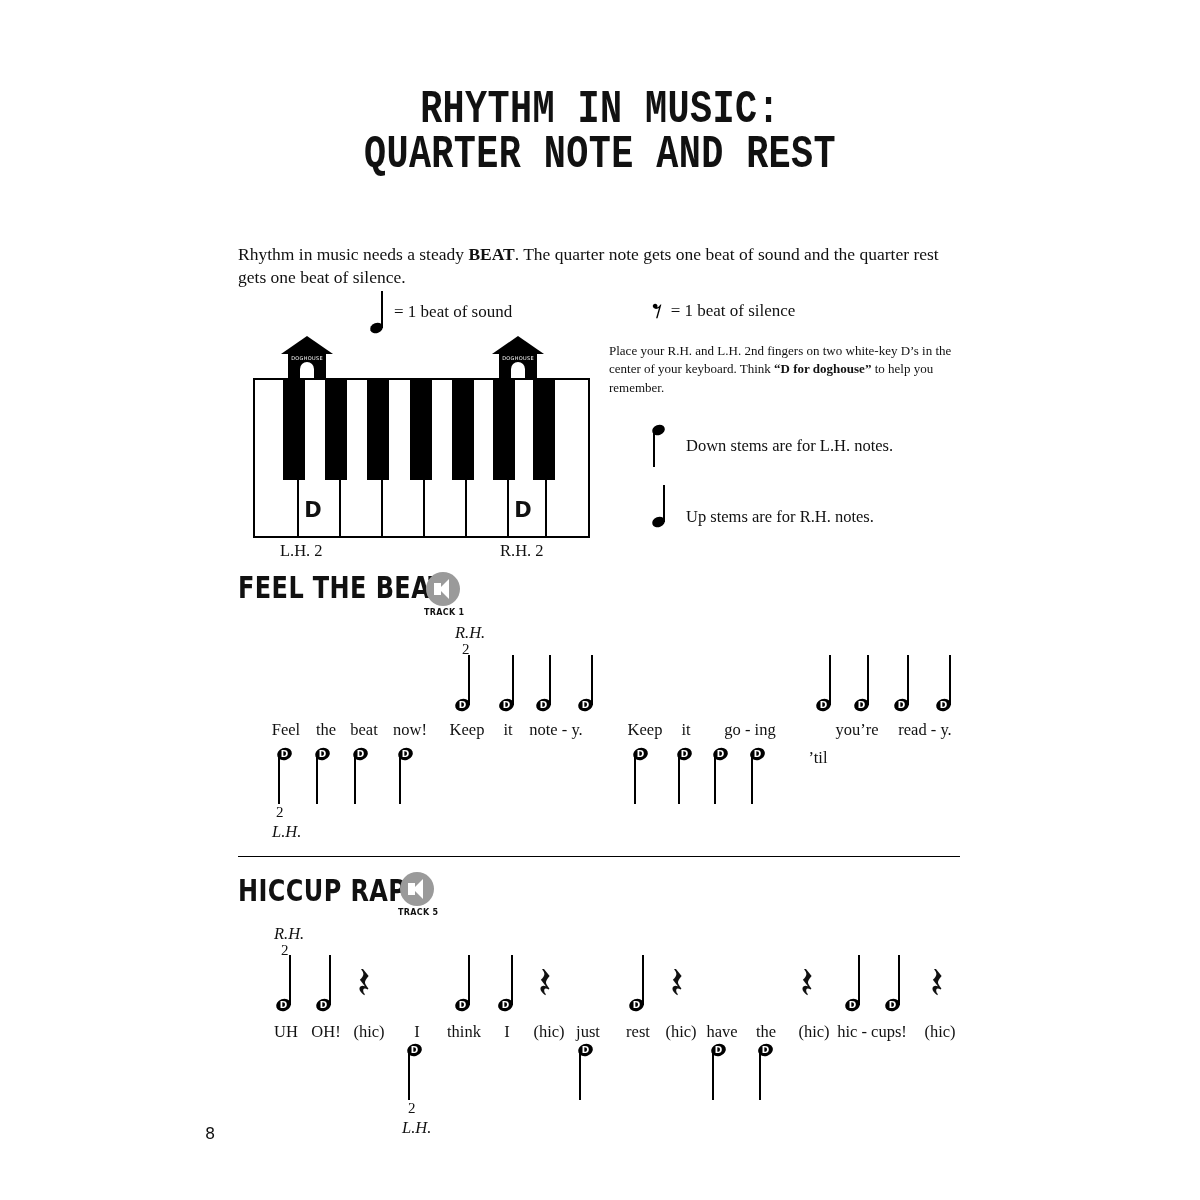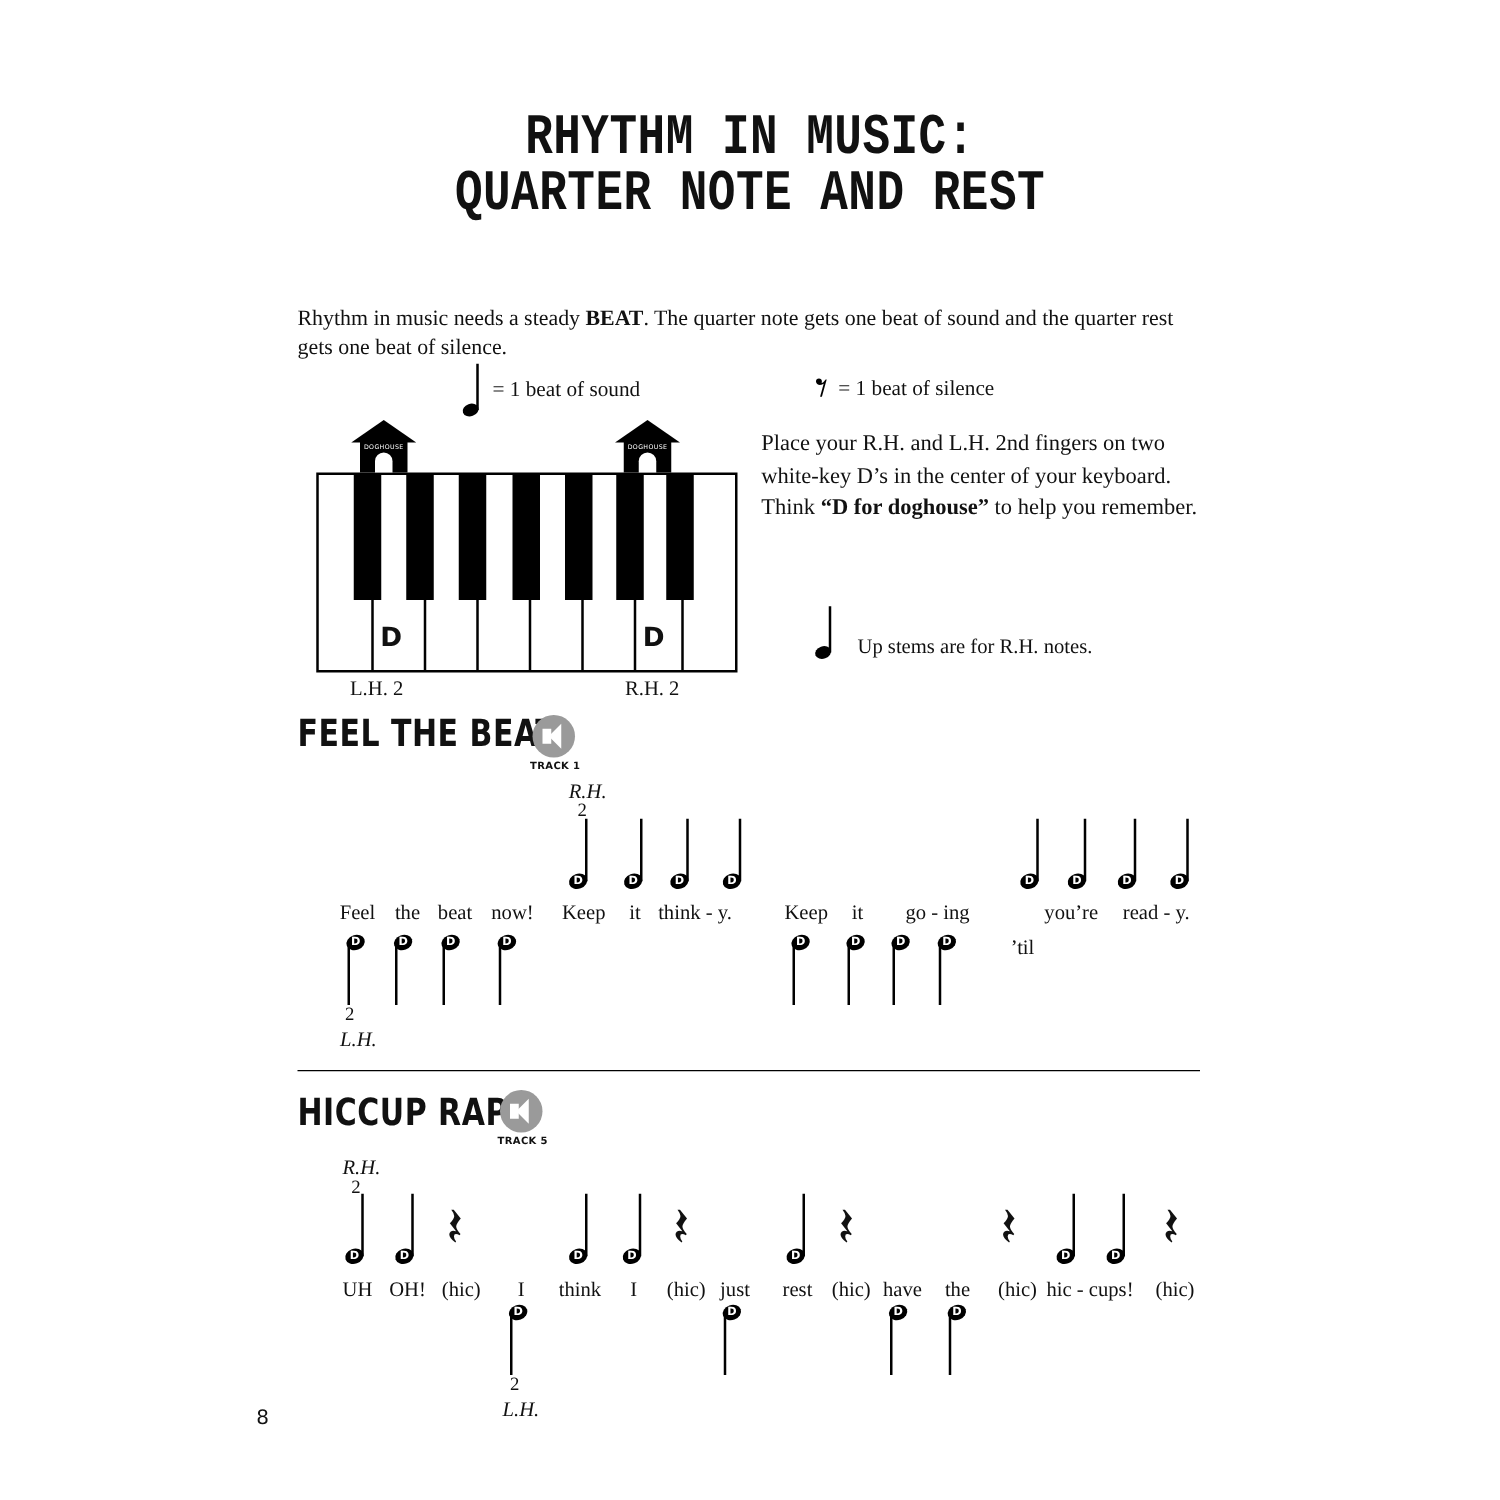--- a/index.html
+++ b/index.html
@@ -189,21 +189,21 @@
     font-size: 16.5px;
     font-family: "Liberation Serif", serif;
   }
 
   
   .rc-para {
     position: absolute;
     top: 342px;
     left: 609px;
     width: 356px;
-    font-size: 18px;
+    font-size: 13px;
     line-height: 1.42;
   }
   .rc-para b { font-weight: bold; }
   .rc-line-down {
     position: absolute;
     top: 425px;
     left: 652px;
     display: flex;
     align-items: center;
     gap: 18px;
@@ -420,20 +420,27 @@
       <div class="dh-body"></div>
     <div class="dh-name">DOGHOUSE</div>
     <div class="dh-door"></div>
   </div>
 
   <div class="hand-label" style="left:280px; top:541px;">L.H. 2</div>
   <div class="hand-label" style="left:500px; top:541px;">R.H. 2</div>
 
   <div class="rc-para">Place your R.H. and L.H. 2nd fingers on two white-key D’s in the center of your keyboard. Think <b>“D for doghouse”</b> to help you remember.</div>
 
+  <div class="rc-line-down">
+    <span class="qnote down">
+      <span class="head"></span>
+        <span class="stem"></span>
+    </span>
+    <span>Down  stems are for L.H. notes.</span>
+  </div>
 
   <div class="rc-line-up">
     <span class="qnote">
       <span class="head"></span>
         <span class="stem"></span>
     </span>
     <span>Up stems are for R.H. notes.</span>
   </div>
 
   <div class="section-head" style="left:238px; top:570px;">FEEL THE BEAT</div>
@@ -495,21 +502,21 @@
         <div class="ns"></div>
       </div>
     </div>
   <div class="notegroup" id="song1-lyrics" style="left:0; top:720px;">
       <div class="lyric" style="left: 246px; width: 80px;">Feel</div>
       <div class="lyric" style="left: 286px; width: 80px;">the</div>
       <div class="lyric" style="left: 324px; width: 80px;">beat</div>
       <div class="lyric" style="left: 370px; width: 80px;">now!</div>
       <div class="lyric" style="left: 427px; width: 80px;">Keep</div>
       <div class="lyric" style="left: 468px; width: 80px;">it</div>
-      <div class="lyric" style="left: 516px; width: 80px;">think - y.</div>
+      <div class="lyric" style="left: 516px; width: 80px;">note - y.</div>
       <div class="lyric" style="left: 605px; width: 80px;">Keep</div>
       <div class="lyric" style="left: 646px; width: 80px;">it</div>
       <div class="lyric" style="left: 710px; width: 80px;">go - ing</div>
       <div class="lyric" style="left: 778px; width: 80px; margin-top: 28px;">’til</div>
       <div class="lyric" style="left: 817px; width: 80px;">you’re</div>
       <div class="lyric" style="left: 885px; width: 80px;">read - y.</div>
     </div>
   <div class="notegroup" id="song1-lh" style="left:0; top:748px;">
       <div class="n-down" style="left: 276px; top: 0px;">
         <div class="nh">

